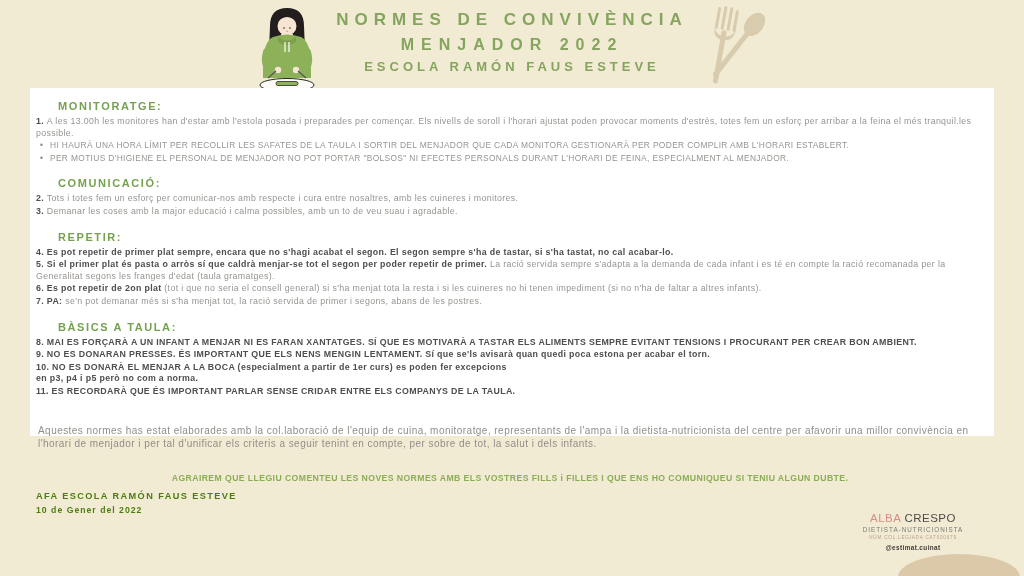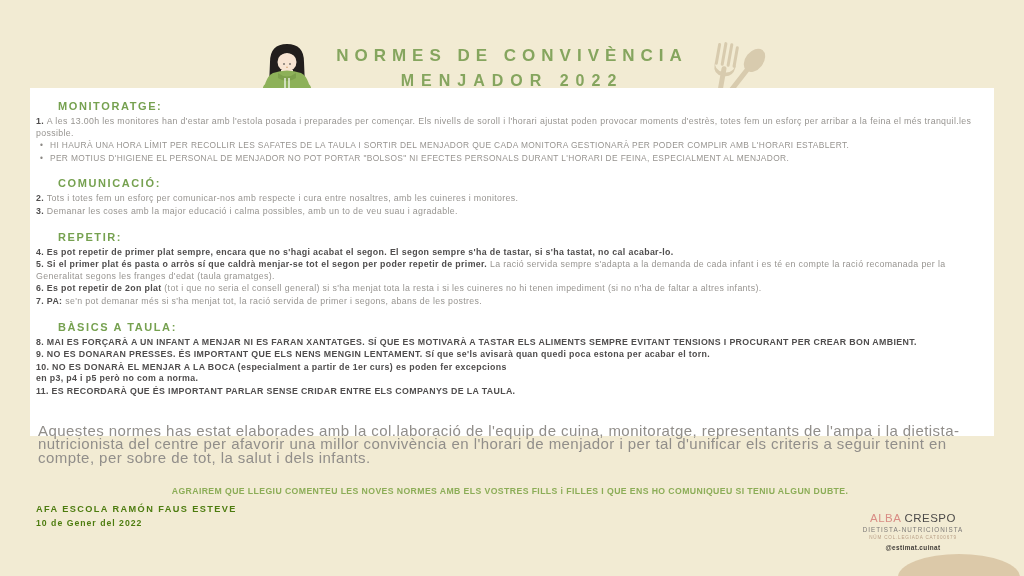--- a/index.html
+++ b/index.html
@@ -1,19 +1,19 @@
 <!DOCTYPE html>
 <html><head>
 <meta charset="utf-8">
 <style>
   * { margin:0; padding:0; box-sizing:border-box; }
   html,body { width:1024px; height:576px; overflow:hidden; }
   body { font-family:"Liberation Sans","DejaVu Sans",sans-serif; background:#f2ebd3; position:relative; }
 
-  .header { position:absolute; top:0; left:0; width:1024px; height:88px;margin-top:36px; }
+  .header { position:absolute; top:0; left:0; width:1024px; height:88px; }
   .illustration { position:absolute; left:243px; top:4px; }
   .cutlery { position:absolute; left:688px; top:4px; }
   .title-block { position:absolute; left:0; top:10px; width:1024px; text-align:center; }
   .title-1 { font-size:17px; font-weight:700; letter-spacing:6px; color:#85a55e; }
   .title-2 { font-size:16px; font-weight:700; letter-spacing:7px; color:#85a55e; margin-top:6px; }
   .title-3 { font-size:13px; font-weight:700; letter-spacing:4px; color:#85a55e; margin-top:5px; }
 
   .card { position:absolute; left:30px; top:88px; width:964px; height:348px;
           background:#ffffff; padding:12px 10px 0 6px; }
 
@@ -21,21 +21,21 @@
   .section-heading { color:#76a150; font-weight:700; font-size:11px; letter-spacing:1.6px;
                      margin:0 0 4px 22px; }
   .line { font-size:8.8px; line-height:11.6px; letter-spacing:0.35px; color:#979490;
           white-space:pre-line; margin-bottom:1px; }
   .line.bullet { position:relative; padding-left:14px; font-size:8.4px; }
   .bullet-dot { position:absolute; left:4px; top:0; color:#8b8884; }
   .num { font-weight:700; color:#4f4d4d; }
   .seg-b { font-weight:700; color:#4f4d4d; }
   .seg-r { font-weight:400; color:#979490; }
 
-  .closing { font-size:15px; line-height:13.5px; letter-spacing:0.45px; color:#918e8a;
+  .closing { font-size:10px; line-height:13.5px; letter-spacing:0.45px; color:#918e8a;
              margin:26px 0 0 2px; white-space:normal; }
   .notice { margin-top:22px; text-align:center; font-size:8.7px; font-weight:700;
             letter-spacing:0.4px; color:#8cad57; }
   .footer { margin-top:8px; text-align:left; color:#4d7c0f; }
   .footer-1 { font-size:9.2px; font-weight:700; letter-spacing:1.4px; }
   .footer-2 { font-size:8.7px; font-weight:700; letter-spacing:1px; margin-top:4px; }
 
   .corner-ellipse { position:absolute; left:898px; top:554px; width:122px; height:46px;
                     background:#dcc9a9; border-radius:50%; }
   .logo { position:absolute; left:849px; top:512px; width:128px; text-align:center; }

